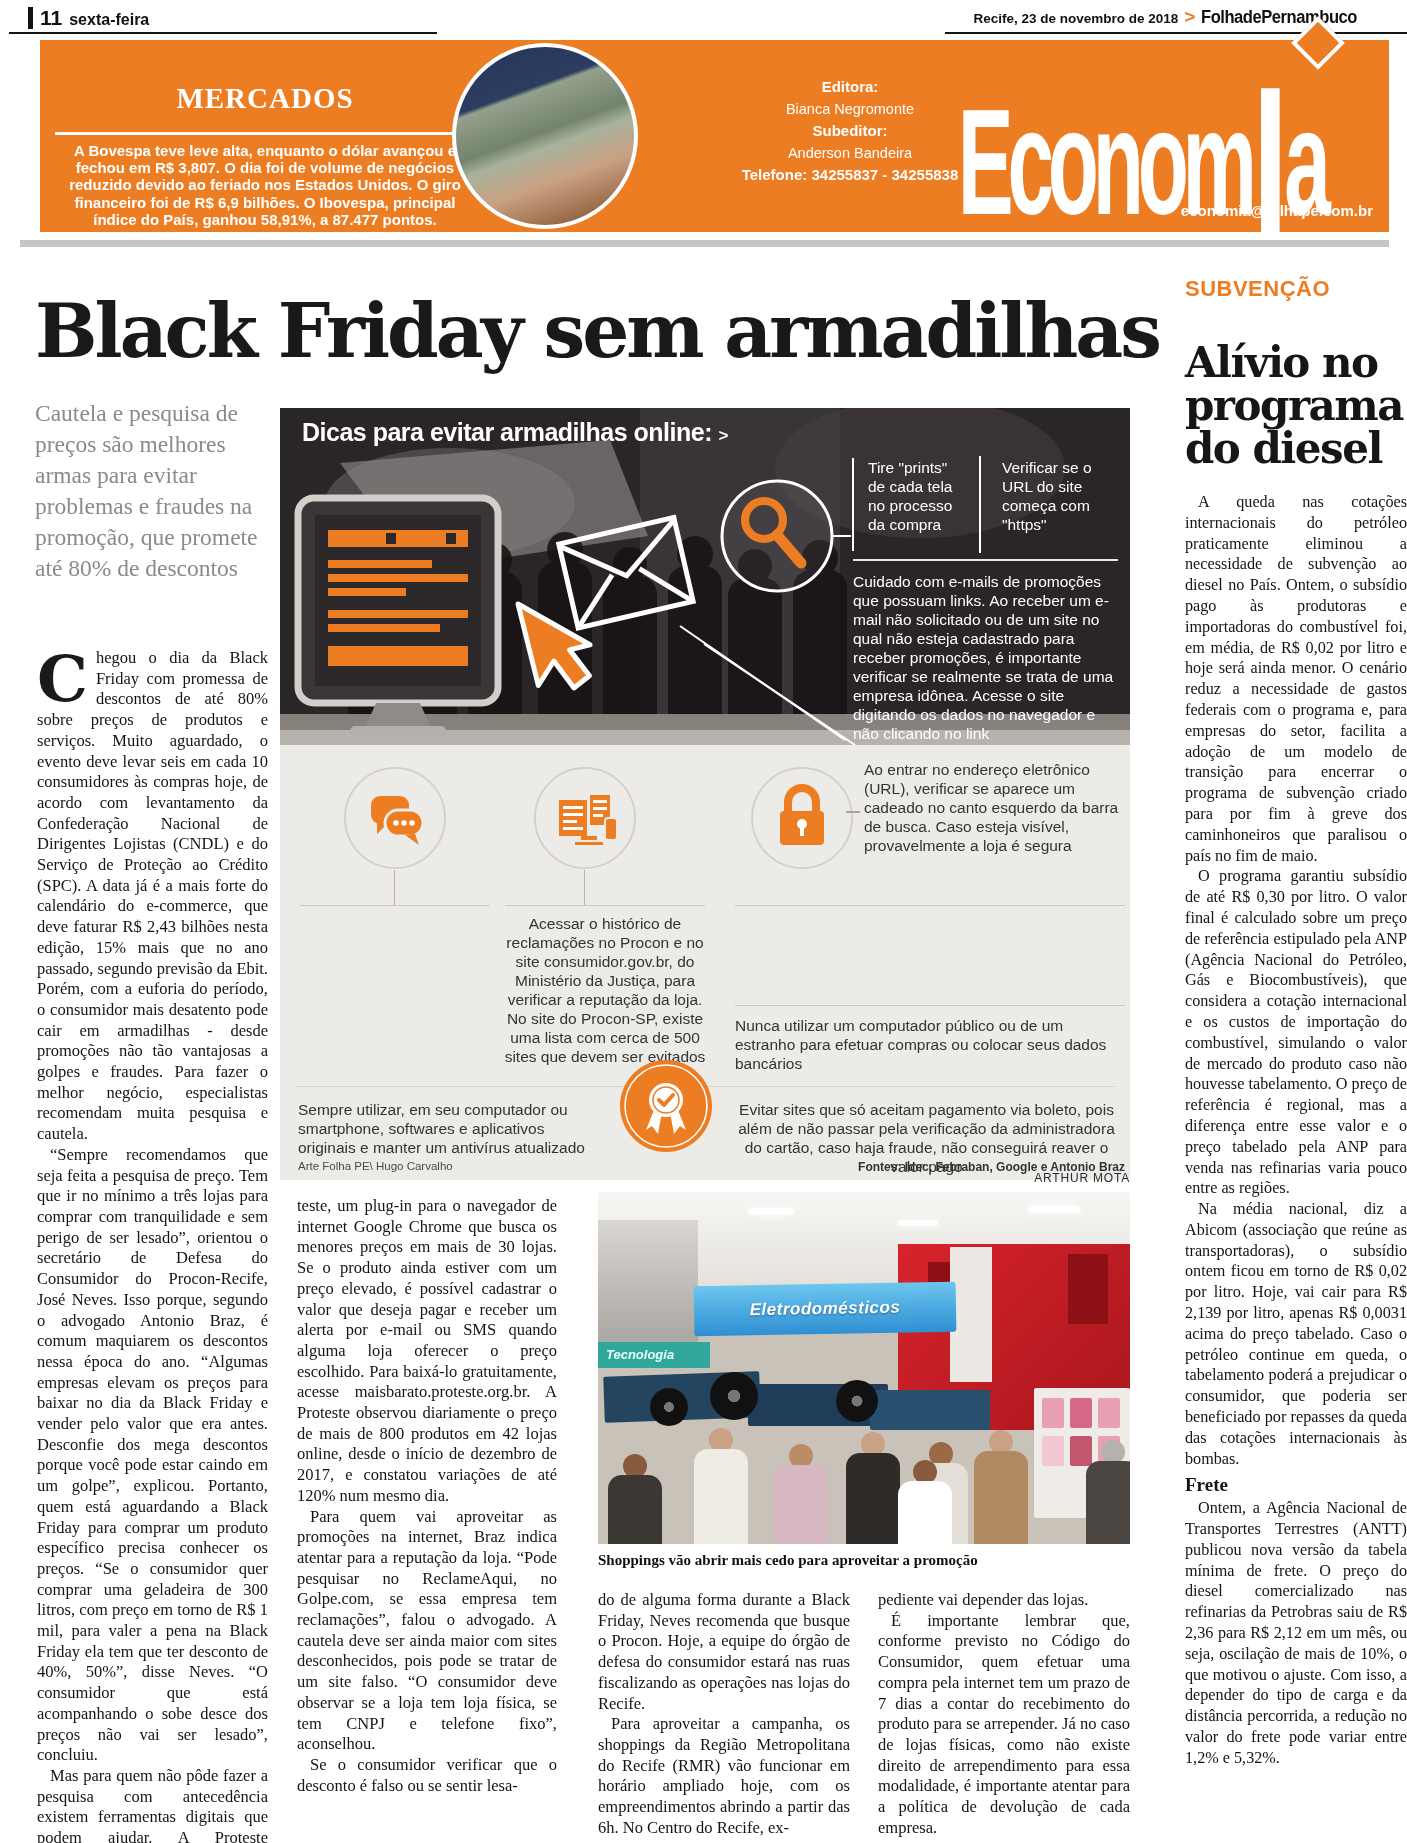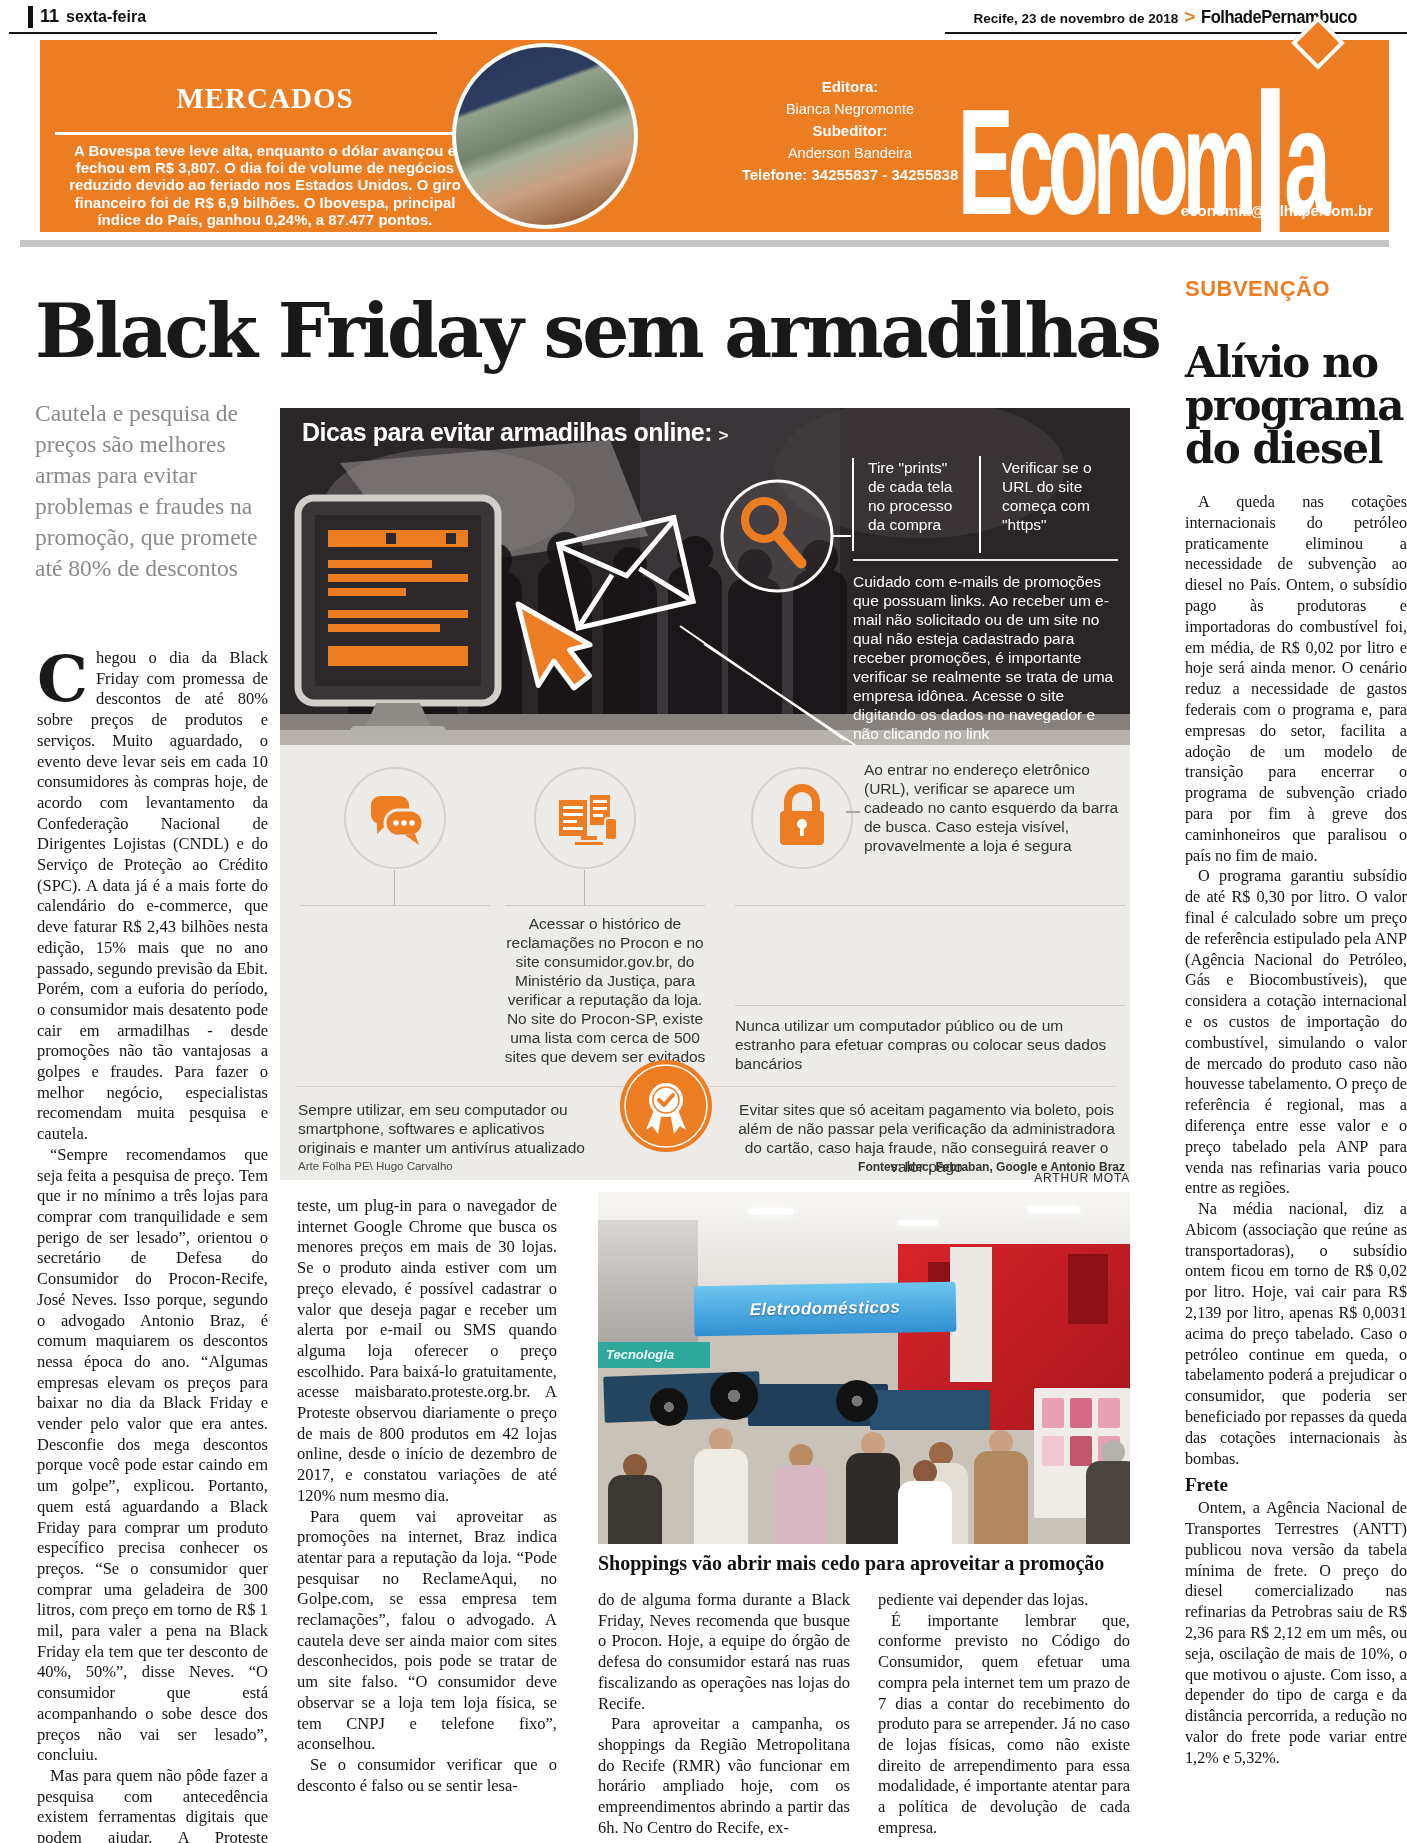--- a/index.html
+++ b/index.html
@@ -3,21 +3,21 @@
 <meta charset="utf-8">
 <style>
   html,body { margin:0; padding:0; }
   body { width:1407px; height:1843px; position:relative; background:#fff; overflow:hidden;
          font-family:"Liberation Sans",sans-serif; }
   .abs { position:absolute; }
 
   
   .topbar-left { left:28px; top:6px; display:flex; align-items:baseline; gap:7px; color:#111; }
   .tick { width:5px; height:22px; background:#111; align-self:center; }
-  .pagenum { font-weight:bold; font-size:18px; }
+  .pagenum { font-weight:bold; font-size:21px; }
   .weekday { font-weight:bold; font-size:16px; }
   .rule-topleft { left:9px; top:32px; width:428px; height:2px; background:#151515; }
   .rule-topright { left:945px; top:32px; width:462px; height:2px; background:#151515; }
   .topbar-right { right:36px; top:6px; display:flex; align-items:baseline; gap:6px; }
   .dateline { font-size:13.5px; font-weight:bold; color:#111; }
   .brand-arrow { color:#ED7D23; font-weight:bold; font-size:19px; }
   .brand { font-weight:bold; font-size:18px; letter-spacing:-0.5px; transform:scaleX(.92); transform-origin:left; color:#111; }
 
   
   .masthead { left:40px; top:40px; width:1349px; height:192px; background:#ED7D23; }
@@ -113,21 +113,21 @@
   .ph-red { left:300px; top:52px; width:232px; height:186px; background:linear-gradient(135deg,#d8232b,#a8161d); }
   .ph-redbox { background:#8d1016; }
   .ph-pillar { left:352px; top:55px; width:42px; height:135px; background:#ece9e4; }
   .ph-shelf { background:#24455f; border-radius:2px; }
   .ph-fan { border-radius:50%; background:radial-gradient(circle at 50% 50%, #777 0 18%, #111 19% 100%); }
   .ph-prod { border-radius:2px; }
   .person { position:absolute; }
   .person::before { content:''; position:absolute; top:0; left:15px; width:24px; height:24px; border-radius:50%; background:var(--skin); }
   .person::after { content:''; position:absolute; top:21px; left:0; width:54px; height:999px; border-radius:14px 14px 0 0; background:var(--shirt); }
   .caption { left:598px; top:1552px; width:532px; font-family:"Liberation Serif",serif;
-             font-weight:bold; font-size:20px; color:#101010; }
+             font-weight:bold; font-size:15px; color:#101010; }
 </style>
 </head>
 <body>
 
 <div>
 
   <div class="abs topbar-left">
     <span class="tick"></span>
     <span class="pagenum">11</span>
     <span class="weekday">sexta-feira</span>
@@ -136,21 +136,21 @@
     <span class="dateline">Recife, 23 de novembro de 2018</span>
     <span class="brand-arrow">&gt;</span>
     <span class="brand">FolhadePernambuco</span>
   </div>
   <div class="abs rule-topleft"></div>
   <div class="abs rule-topright"></div>
 
   <div class="abs masthead">
     <div class="m-block mercados-h">MERCADOS</div>
     <div class="m-block mercados-rule"></div>
-    <div class="m-block mercados-txt">A Bovespa teve leve alta, enquanto o dólar avançou e fechou em R$ 3,807. O dia foi de volume de negócios reduzido devido ao feriado nos Estados Unidos. O giro financeiro foi de R$ 6,9 bilhões. O Ibovespa, principal índice do País, ganhou 0,24%, a 87.477 pontos.</div>
+    <div class="m-block mercados-txt">A Bovespa teve leve alta, enquanto o dólar avançou e fechou em R$ 3,807. O dia foi de volume de negócios reduzido devido ao feriado nos Estados Unidos. O giro financeiro foi de R$ 6,9 bilhões. O Ibovespa, principal índice do País, ganhou 58,91%, a 87.477 pontos.</div>
     <div class="m-block money-circle"></div>
     <div class="m-block staff">
       <div class="lbl">Editora:</div>
       <div class="nm">Bianca Negromonte</div>
       <div class="lbl">Subeditor:</div>
       <div class="nm">Anderson Bandeira</div>
       <div class="lbl">Telefone: 34255837 - 34255838</div>
     </div>
     <div class="m-block economia">
       <span>Econom</span>

